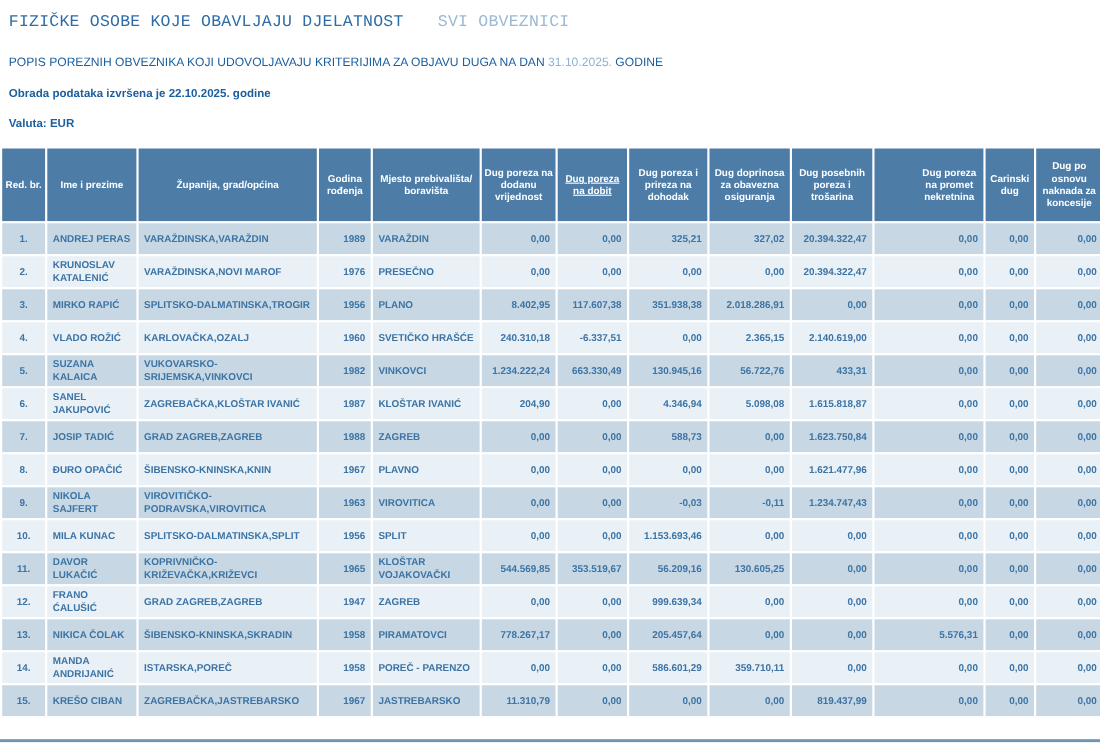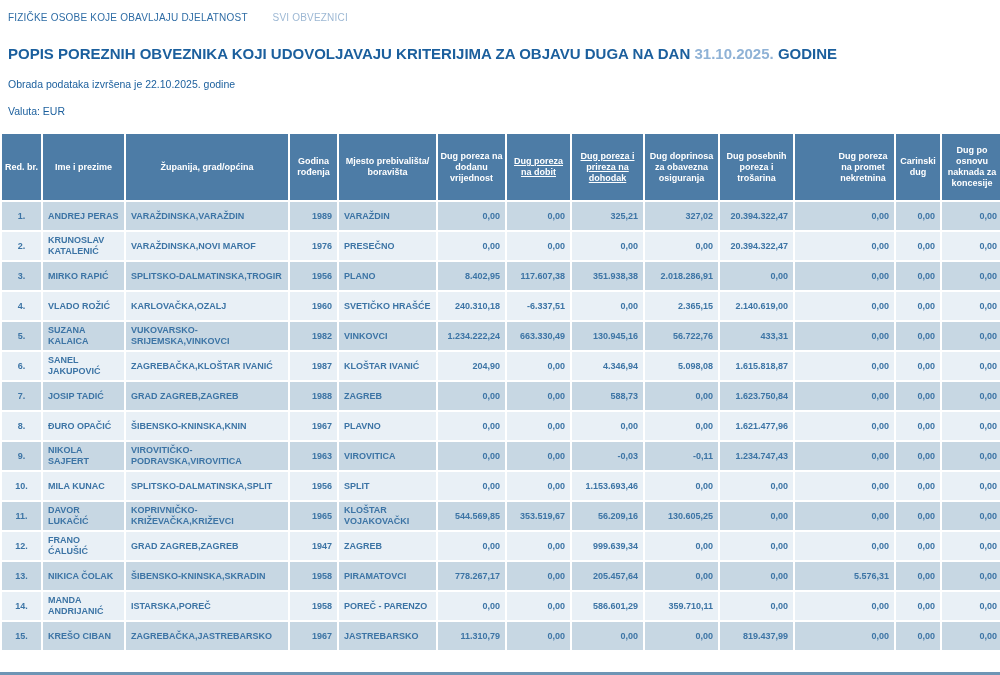--- a/index.html
+++ b/index.html
@@ -12,38 +12,39 @@
     position: relative;
     width: 1000px;
     height: 675px;
     overflow: hidden;
     background: #ffffff;
   }
   .top-area {
     padding: 12px 8px 0 8px;
   }
   .title-line {
-    font-size: 10px;
+    font-size: 15px;
     letter-spacing: 0.2px;
     margin-bottom: 22px;
     white-space: nowrap;
+    font-family: Liberation Mono, monospace;
   }
   .main-title { color: #2e6ca5; }
   .sub-title  { color: #9db8d4; margin-left: 22px; }
   .heading-line {
-    font-size: 15px;
-    font-weight: bold;
+    font-size: 11px;
+    font-weight: normal;
     color: #1b5f9d;
     margin-bottom: 16px;
     white-space: nowrap;
   }
   .heading-date { color: #8fb2d6; }
   .note-line {
     font-size: 10.5px;
-    font-weight: normal;
+    font-weight: bold;
     color: #1b5f9d;
     margin-bottom: 15px;
   }
   table.debtors {
     border-collapse: separate;
     border-spacing: 2px;
     table-layout: fixed;
     width: 998px;
     margin-top: 14px;
     background: #ffffff;
@@ -105,21 +106,21 @@
   <table class="debtors">
     <thead>
       <tr>
           <th style="width: 35px;">Red. br.</th>
           <th style="width: 77px;">Ime i prezime</th>
           <th style="width: 158px; margin-top: 41px;">Županija, grad/općina</th>
           <th style="width: 43px;">Godina rođenja</th>
           <th style="width: 93px;">Mjesto prebivališta/ boravišta</th>
           <th style="width: 63px;">Dug poreza na dodanu vrijednost</th>
           <th style="width: 59px; text-decoration: underline;">Dug poreza na dobit</th>
-          <th style="width: 67px; text-decoration: underline;">Dug poreza i prireza na dohodak</th>
+          <th style="width: 67px;">Dug poreza i prireza na dohodak</th>
           <th style="width: 69px;">Dug doprinosa za obavezna osiguranja</th>
           <th style="width: 69px;">Dug posebnih poreza i trošarina</th>
           <th style="width: 58px; padding-left: 39px;">Dug poreza na promet nekretnina</th>
           <th style="width: 40px; margin-left: 40px;">Carinski dug</th>
           <th style="width: 56px;">Dug po osnovu naknada za koncesije</th>
           <th style="width: 79px;">Ukupni iznos duga</th>
         </tr>
     </thead>
     <tbody>
         <tr class="row-odd">

